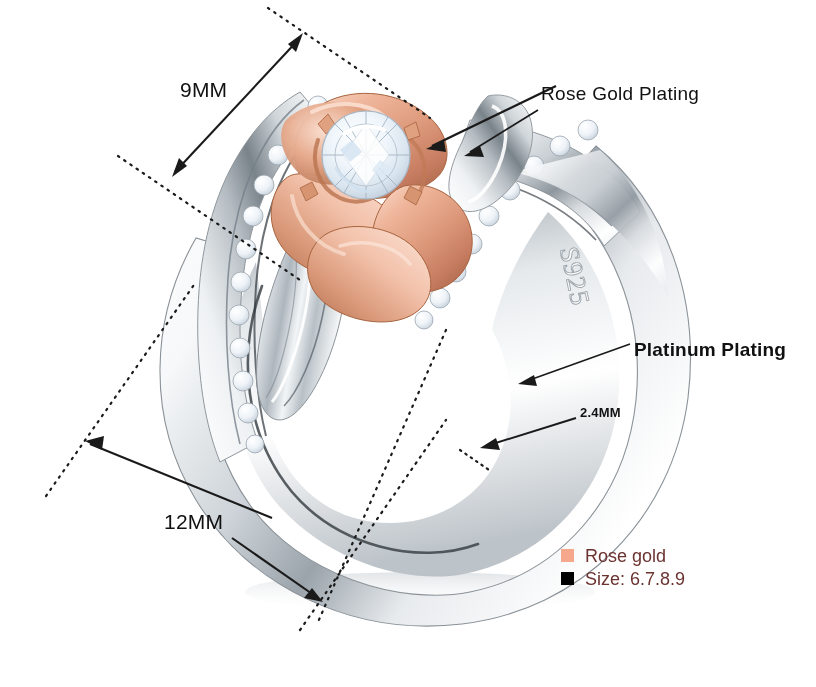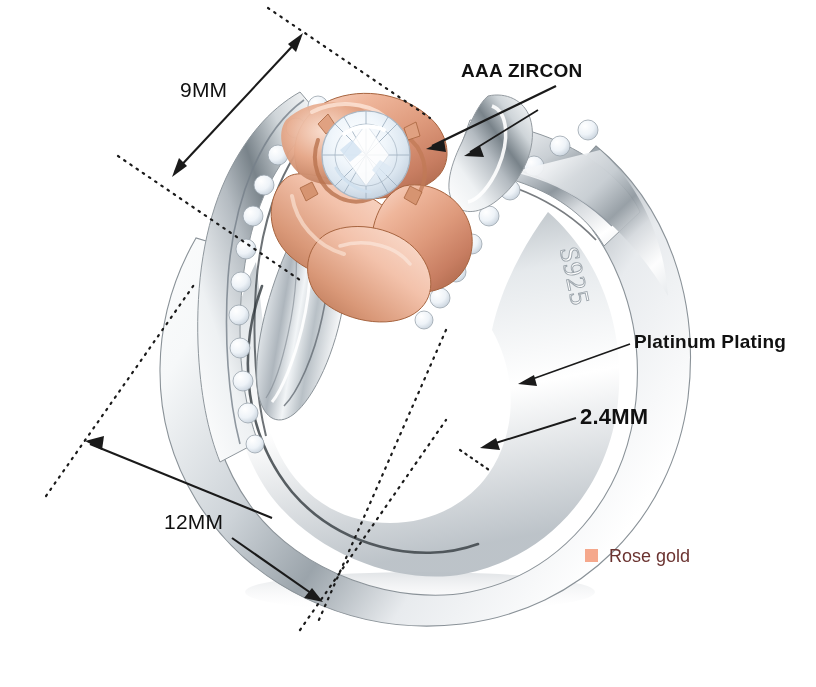--- a/index.html
+++ b/index.html
@@ -21,34 +21,33 @@
     position: absolute;
     white-space: nowrap;
     color: #111111;
     line-height: 1;
   }
 
   #lbl-9mm   { left: 180px; top: 79px;  font-size: 21px; font-weight: normal; letter-spacing: .2px; }
   #lbl-12mm  { left: 164px; top: 511px; font-size: 21px; font-weight: normal; letter-spacing: .2px; }
   #lbl-zircon{ left: 461px; top: 61px;  font-size: 19px; font-weight: bold; letter-spacing: .3px; }
   #lbl-rgp   { left: 541px; top: 84px;  font-size: 19px; font-weight: 500; letter-spacing: .3px; }
-  #lbl-plat  { left: 634px; top: 332px; font-size: 19px; font-weight: bold; letter-spacing: .2px; }
-  #lbl-24mm  { left: 580px; top: 406px; font-size: 22px; font-weight: bold; letter-spacing: .2px; text-align: right; }
+  #lbl-plat  { left: 634px; top: 340px; font-size: 19px; font-weight: bold; letter-spacing: .2px; }
+  #lbl-24mm  { left: 580px; top: 406px; font-size: 13px; font-weight: bold; letter-spacing: .2px; text-align: right; }
 
   #legend {
     position: absolute;
     left: 561px; top: 544px;
     font-size: 18px;
     color: #6B3330;
   }
   .legend-row {
     display: flex;
     align-items: center;
     height: 23px;
-    margin-left: 24px;
   }
   .swatch {
     width: 13px; height: 13px;
     margin-right: 11px;
     flex: 0 0 auto;
   }
   .legend-text { line-height: 1; }
 
   #tips {
     position: absolute;
@@ -355,25 +354,29 @@
       <g>
         <line x1="576" y1="418" x2="486" y2="446" stroke-width="1.9"></line>
         <polygon points="480,448 496,438 500,450" fill="#1a1a1a" stroke="none"></polygon>
         <line x1="460" y1="450" x2="492" y2="472" stroke-width="2.2" stroke-dasharray="1.5 5" stroke-linecap="round"></line>
       </g>
     </g>
   </svg>
 
   <div class="anno" id="lbl-9mm">9MM</div>
   <div class="anno" id="lbl-12mm">12MM</div>
-  <div class="anno" id="lbl-zircon">AAA ZIRCON</div>
+  <div class="anno" id="lbl-rgp">Rose Gold Plating</div>
   <div class="anno" id="lbl-plat">Platinum Plating</div>
   <div class="anno" id="lbl-24mm">2.4MM</div>
 
   <div id="legend" style="color: rgb(107, 51, 48);">
     <div class="legend-row">
       <span class="swatch" style="background:#F5A88C"></span>
       <span class="legend-text">Rose gold</span>
     </div>
+    <div class="legend-row">
+      <span class="swatch" style="background:#000000"></span>
+      <span class="legend-text">Size: 6.7.8.9</span>
+    </div>
   </div>
 
 
 </div>
 
 </body></html>

